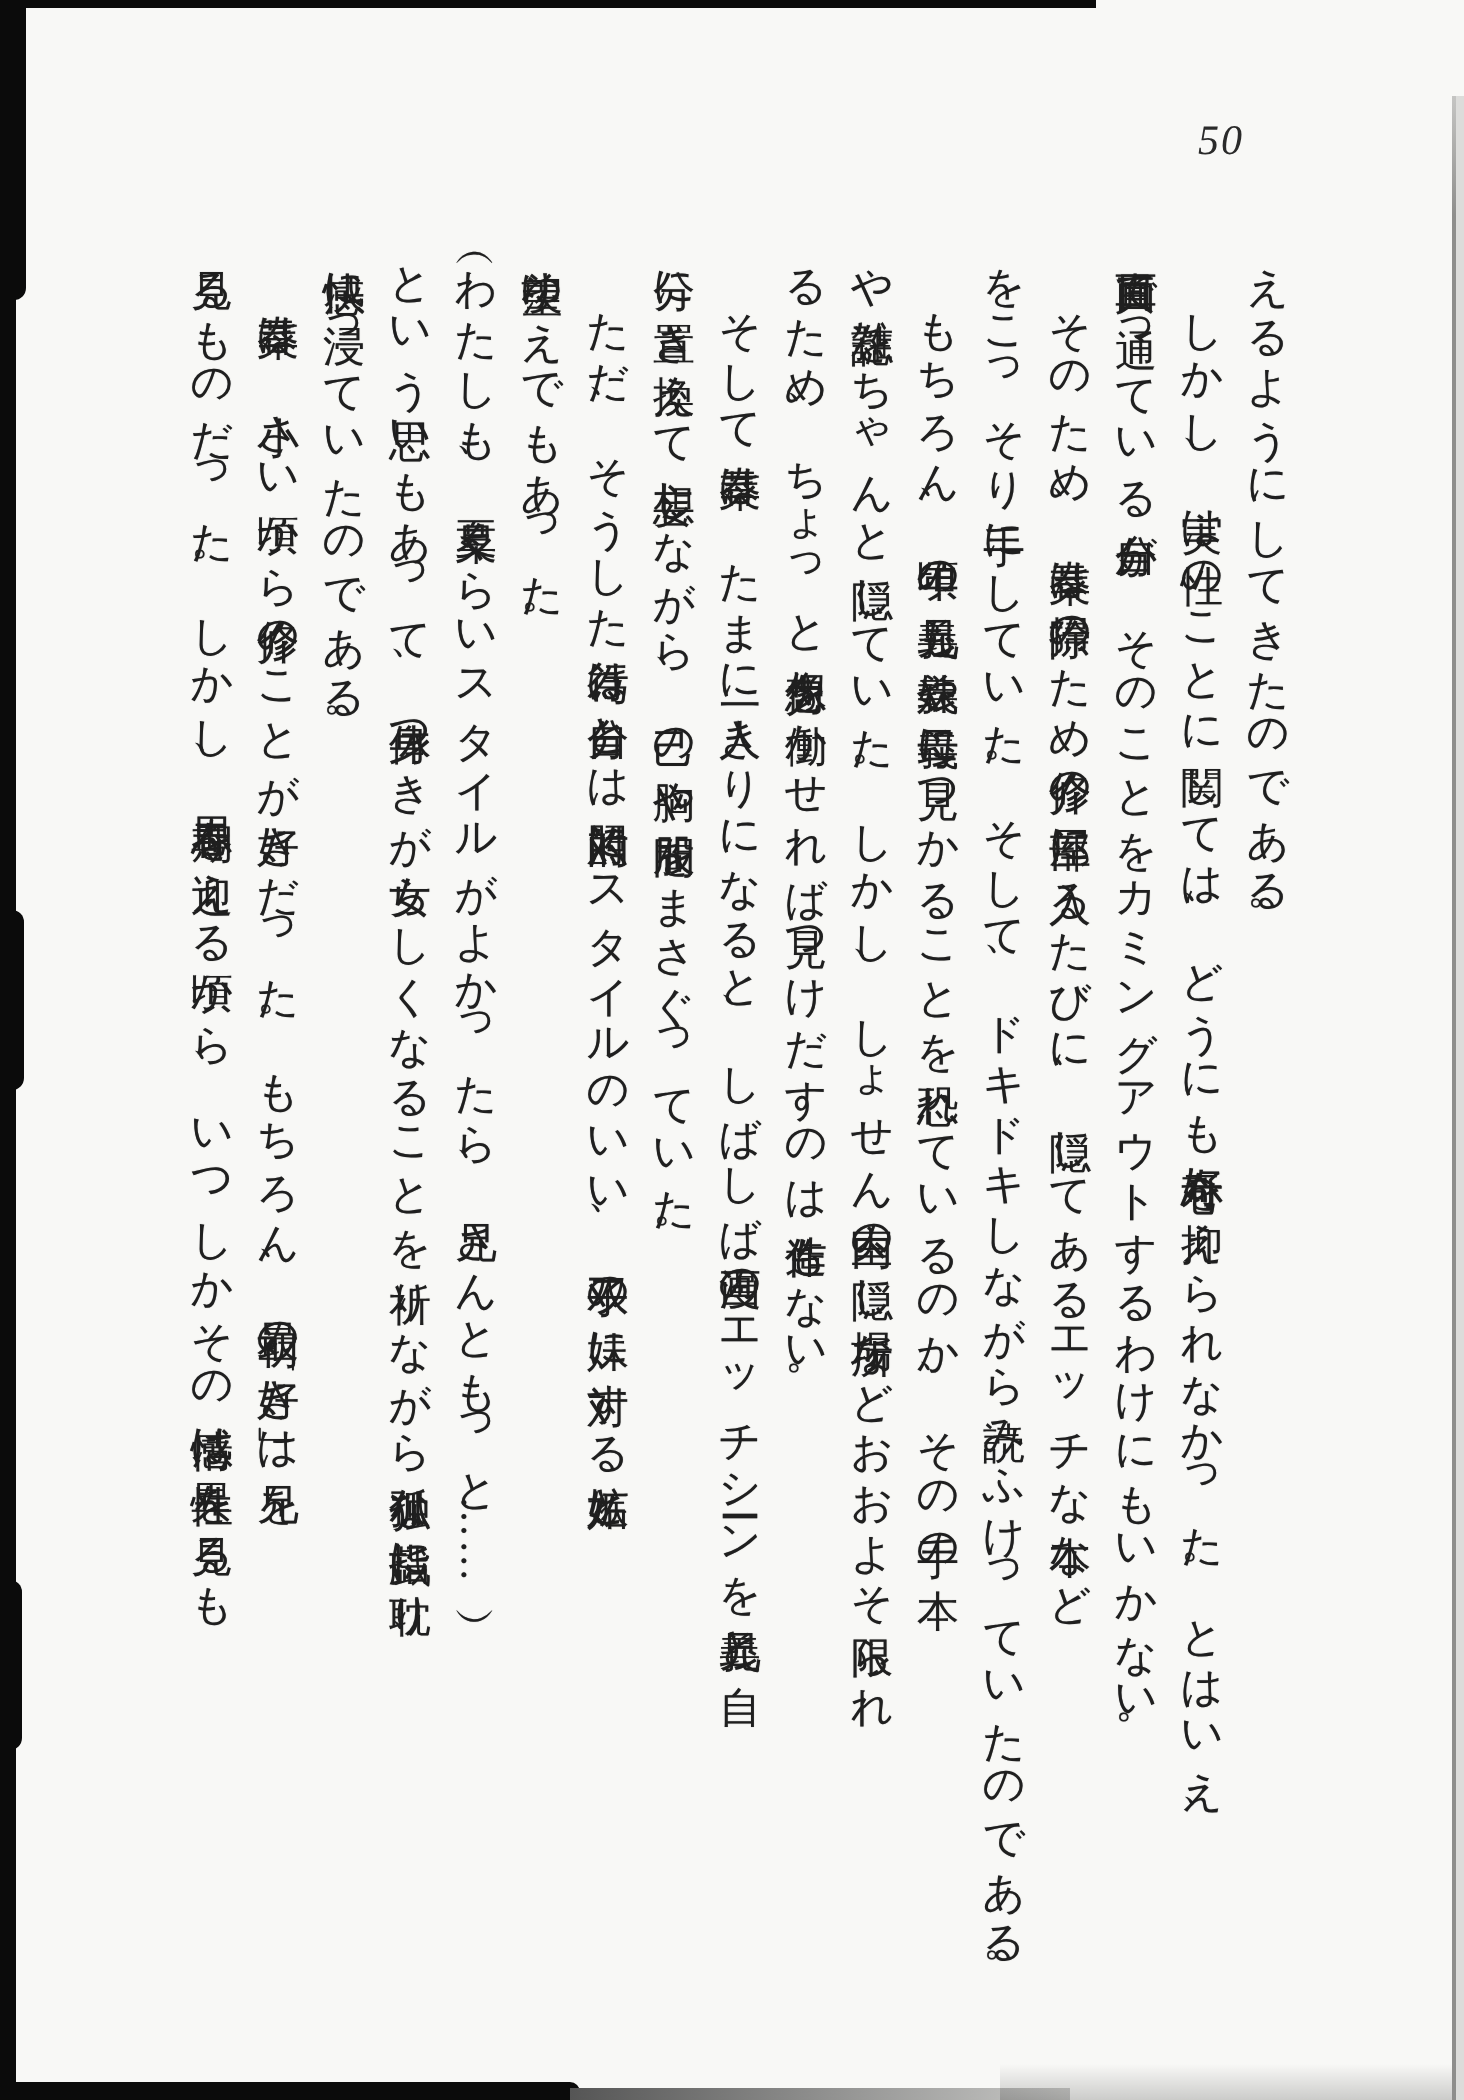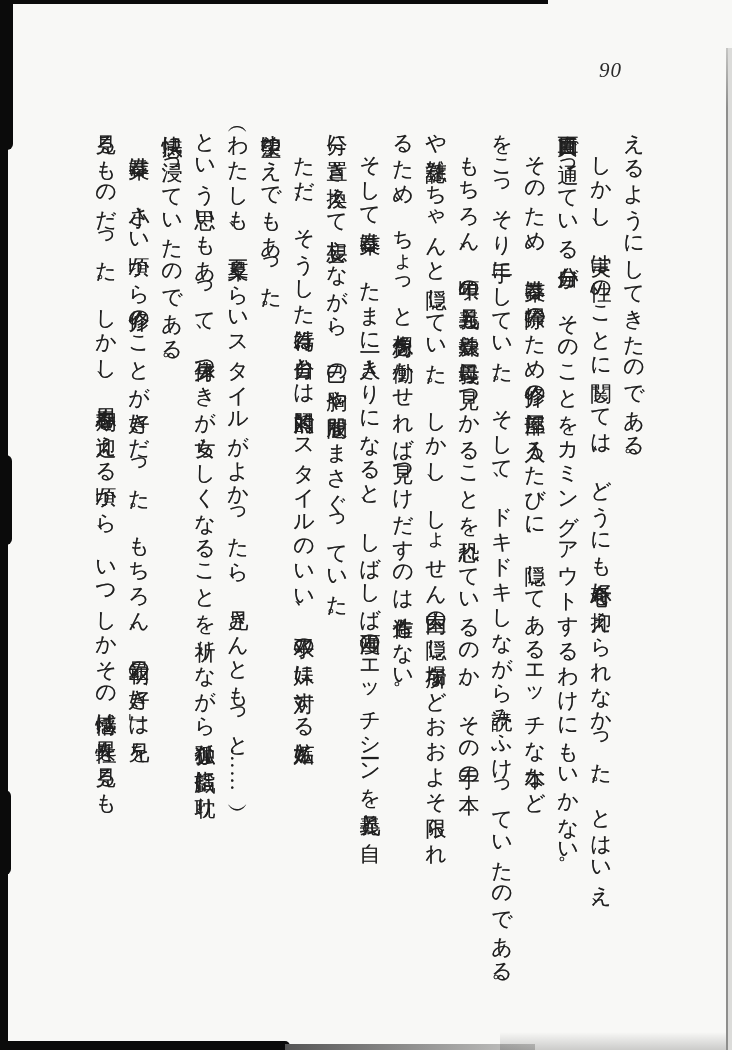--- a/index.html
+++ b/index.html
@@ -101,21 +101,21 @@
   <div class="edge-left-bump1"></div>
   <div class="edge-left-bump2"></div>
   <div class="edge-left-bump3"></div>
   <div class="edge-top"></div>
   <div class="edge-bottom-left"></div>
   <div class="edge-bottom-fade"></div>
   <div class="shadow-bottom-right"></div>
   <div class="page-edge-right-line"></div>
   <div class="page-edge-right-margin"></div>
 
-  <div class="page-number">90</div>
+  <div class="page-number">50</div>
 
   <div class="body-text">
     <p>えるようにしてきたのである。</p>
     <p>　しかし、実は性のことに関しては、どうにも好奇心を抑えられなかった。とはいえ、</p>
     <p>真面目で通っている自分が、そのことをカミングアウトするわけにもいかない。</p>
     <p>　そのため、春菜は掃除のため修介の部屋に入るたびに、隠してあるエッチな本など</p>
     <p>をこっそり手にしていた。そして、ドキドキしながら読みふけっていたのである。</p>
     <p>　もちろん、年頃の義兄も義妹や義母に見つかることを恐れているのか、その手の本</p>
     <p>や雑誌をちゃんと隠していた。しかし、しょせん室内の隠し場所などおおよそ限られ</p>
     <p>るため、ちょっと想像力を働かせれば見つけだすのは造作もない。</p>

